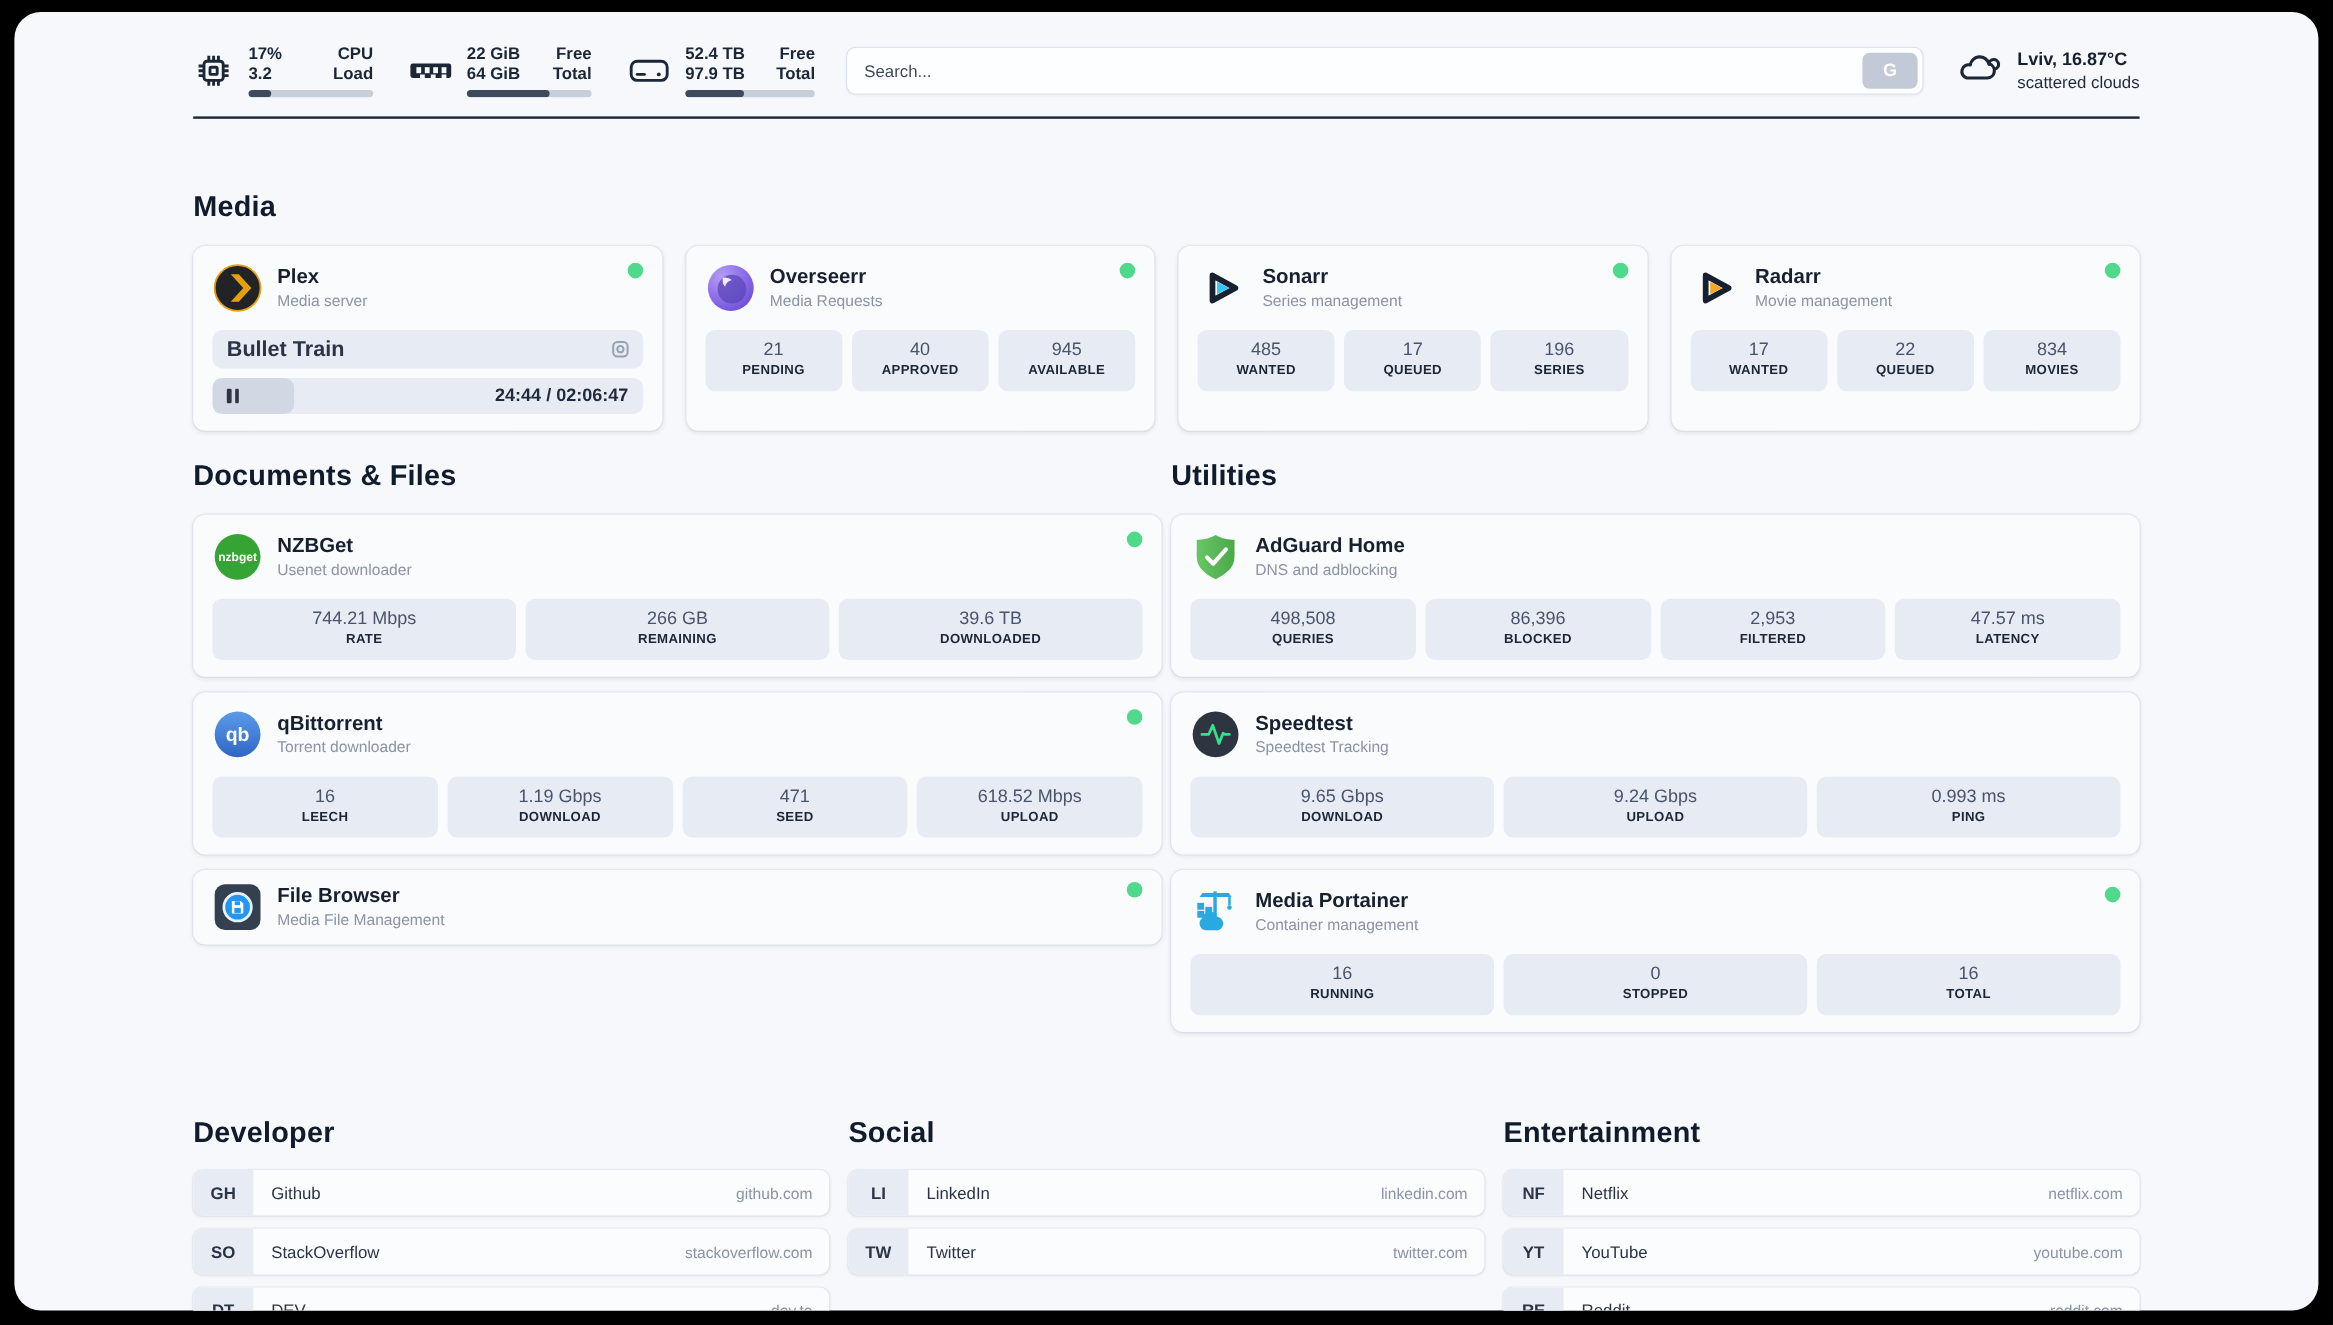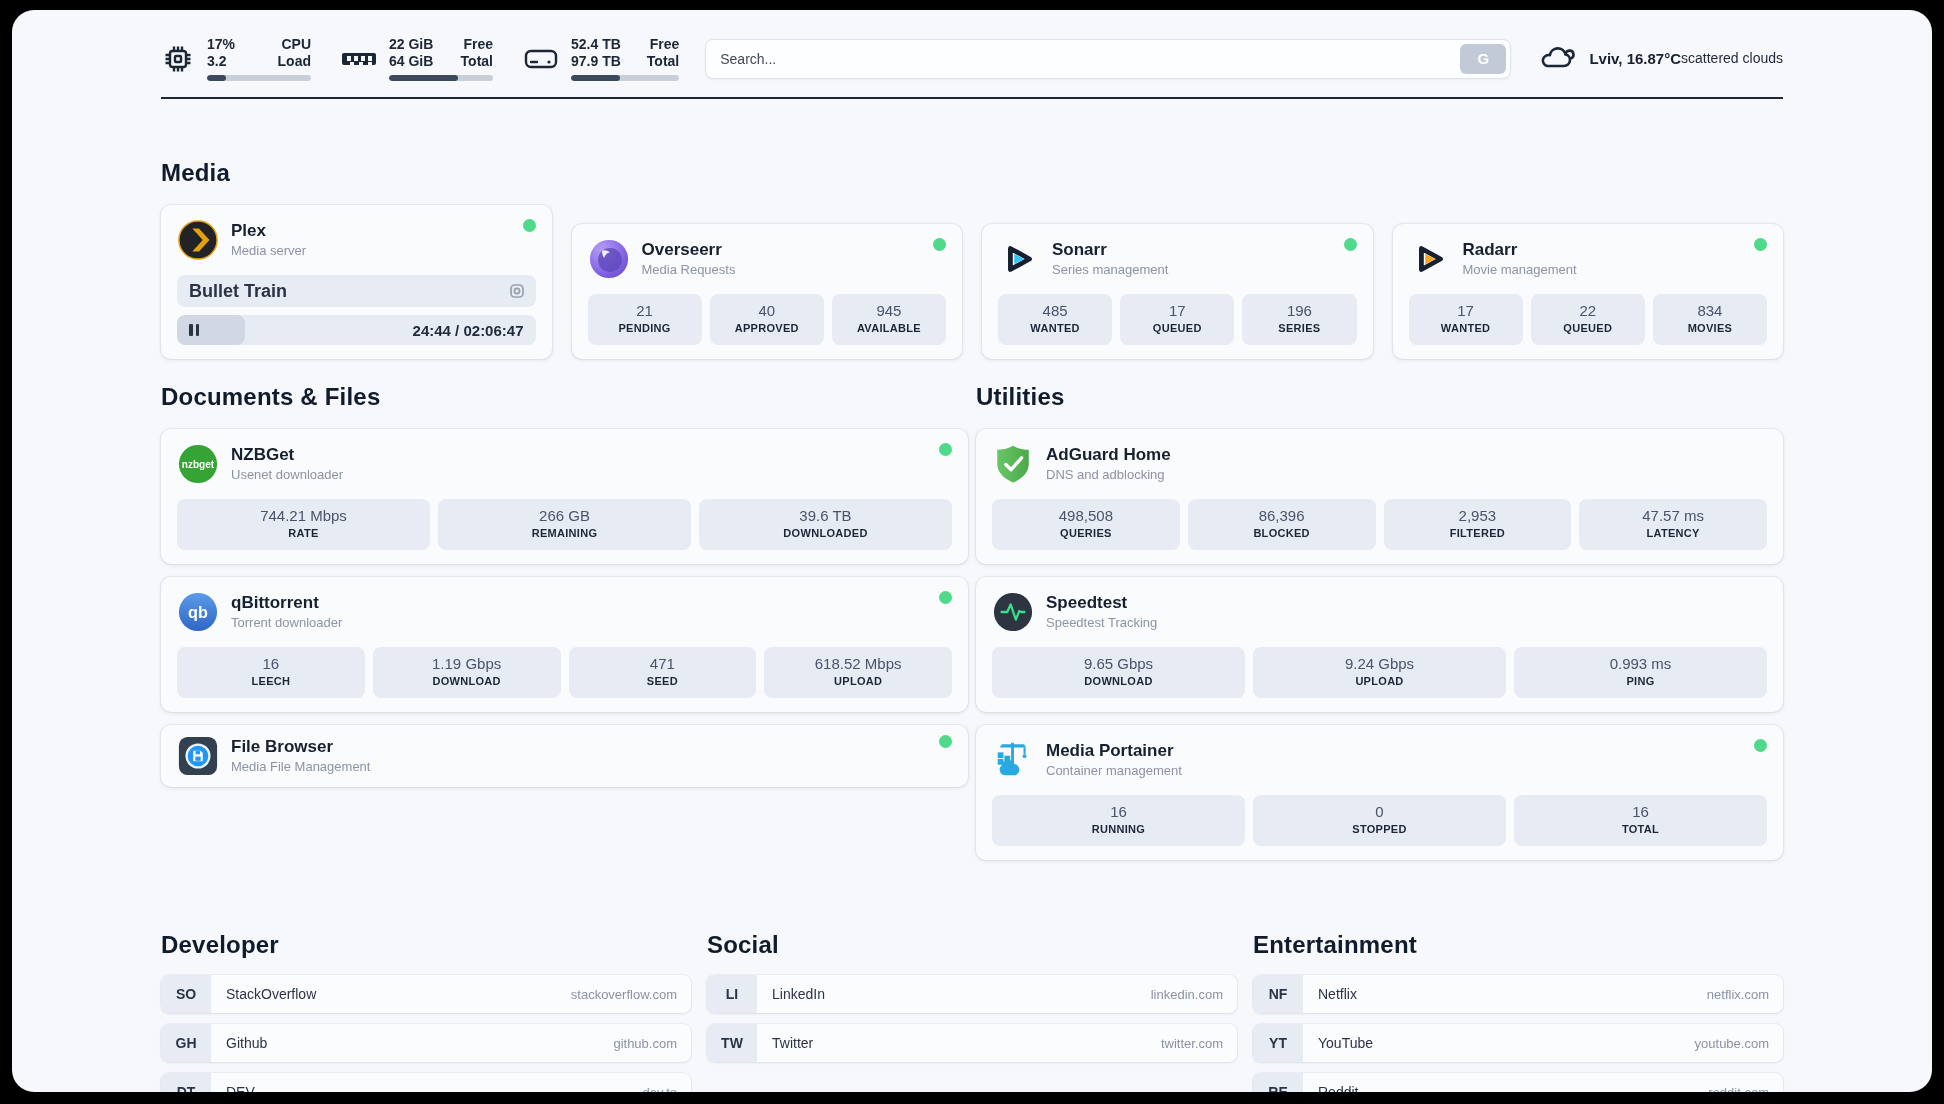--- a/index.html
+++ b/index.html
@@ -23,31 +23,31 @@
 
   .searchbox { flex:1; height:40px; background:#fdfeff; border:1px solid #dde3ec; border-radius:8px;
                display:flex; align-items:center; padding:0 4px 0 14px; box-shadow:0 1px 2px rgba(25,35,60,.05); }
   .searchbox input { flex:1; border:0; outline:none; background:transparent; font-size:14px; color:#8b5cf6;
                      font-family:"Liberation Sans", sans-serif; }
   .searchbox input::placeholder { color:#2a3445; opacity:.9; }
   .g-btn { width:46px; height:30px; border:0; border-radius:6px; background:#c3cad7; color:#fff;
            font-size:15px; font-weight:700; cursor:pointer; font-family:"Liberation Sans", sans-serif; }
 
   .weather { display:flex; align-items:center; gap:12px; }
-  .weather-text { display:flex; flex-direction:row; }
+  .weather-text { display:flex; flex-direction:column; }
   .weather-loc { font-size:15px; font-weight:600; color:#17202f; line-height:19px; }
   .weather-cond { font-size:14px; color:#1e2838; line-height:18px; }
 
   .divider { border-bottom:2px solid #1c2636; margin-top:16px; }
 
   
   .section-title { font-size:24px; font-weight:600; color:#101b2c; letter-spacing:.2px; }
   .media-section { margin-top:60px; }
   .media-section .section-title { margin-bottom:18px; }
-  .cards-row { display:flex; gap:20px;align-items:flex-end; }
+  .cards-row { display:flex; gap:20px; }
   .cards-row > .card { flex:1; }
 
   .card { background:#f9fbfd; border-radius:10px; padding:14px 16px;
           box-shadow:0 1px 4px rgba(25,35,70,.10), 0 0 0 1px rgba(210,218,232,.35); }
   .card-head { display:flex; align-items:center; gap:12px; }
   .app-icon { flex:0 0 auto; display:flex; }
   .app-text { display:flex; flex-direction:column; gap:2px; }
   .app-title { font-size:17px; font-weight:600; color:#16202e; line-height:20px; }
   .app-sub { font-size:13px; color:#8b93a5; line-height:16px; }
   .dot { margin-left:auto; align-self:flex-start; width:13px; height:13px; border-radius:50%; background:#4ed98b; }
@@ -537,30 +537,30 @@
         </div>
       </div>
     </div>
   </div>
 
   <div class="links-area">
 
     <div class="links-col">
       <div class="section-title">Developer</div>
       <div class="link-row">
+        <span class="link-badge">GH</span>
+        <span class="link-name">Github</span>
+        <span class="link-url">github.com</span>
+      </div>
+      <div class="link-row">
         <span class="link-badge">SO</span>
         <span class="link-name">StackOverflow</span>
         <span class="link-url">stackoverflow.com</span>
       </div>
       <div class="link-row">
-        <span class="link-badge">GH</span>
-        <span class="link-name">Github</span>
-        <span class="link-url">github.com</span>
-      </div>
-      <div class="link-row">
         <span class="link-badge">DT</span>
         <span class="link-name">DEV</span>
         <span class="link-url">dev.to</span>
       </div>
     </div>
 
     <div class="links-col">
       <div class="section-title">Social</div>
       <div class="link-row">
         <span class="link-badge">LI</span>

